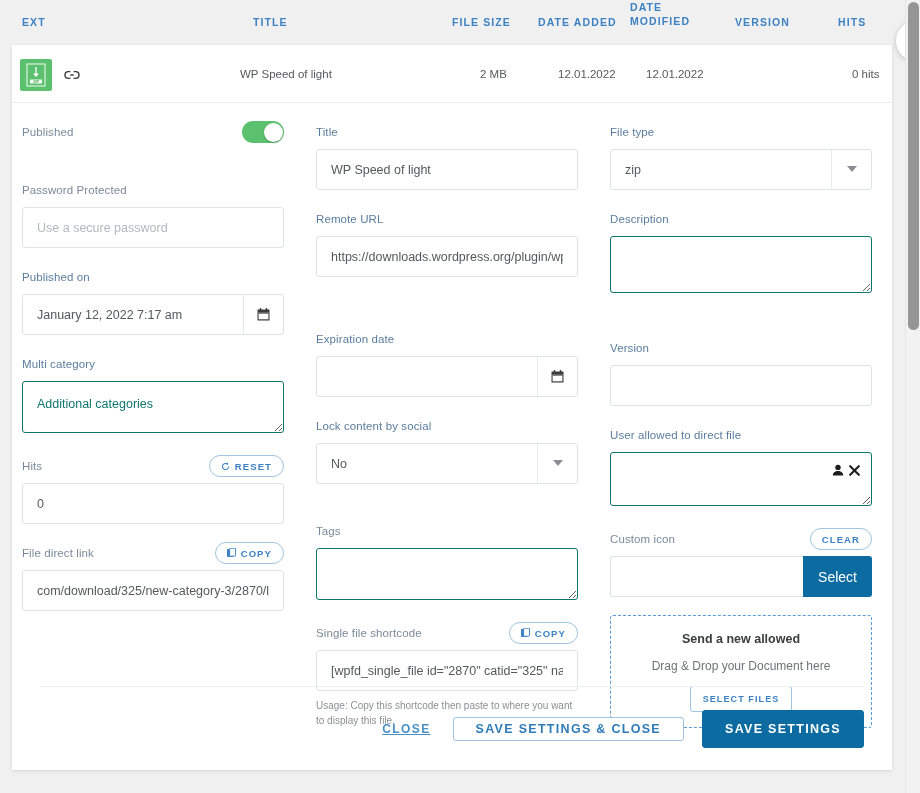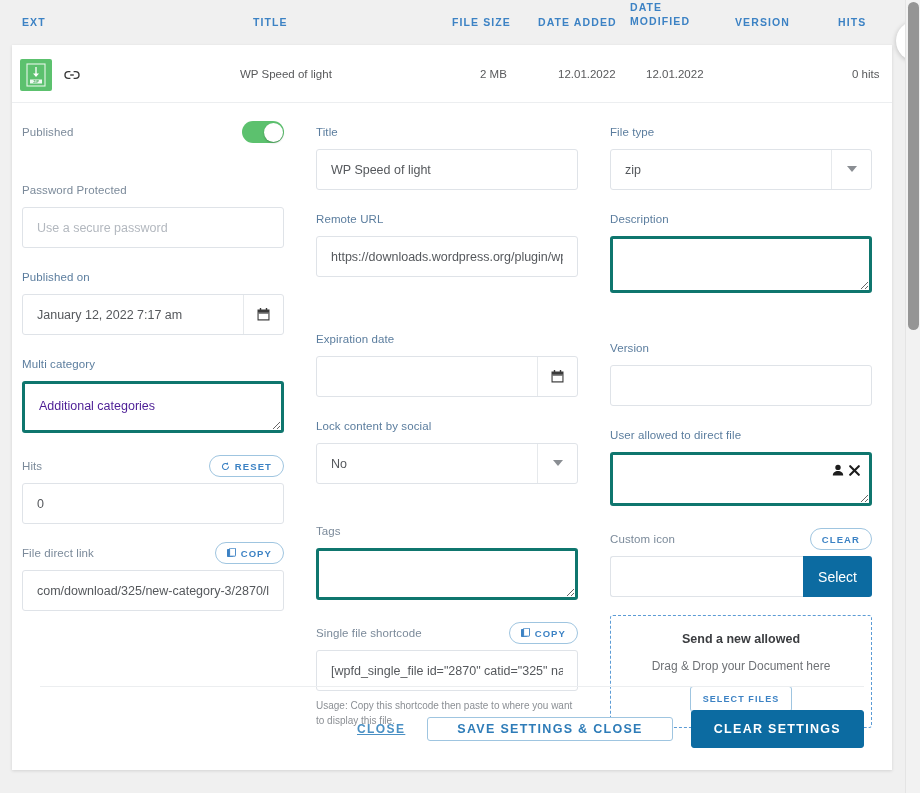--- a/index.html
+++ b/index.html
@@ -135,26 +135,26 @@
     padding: 0 14px;
     font-size: 12.5px;
     color: #55585c;
     font-family: "Liberation Sans", sans-serif;
     outline: none;
   }
   .input::placeholder { color: #b3b8bf; }
 
   .textarea {
     width: 100%;
-    border: 3px solid #0f766e;
+    border: 1px solid #0f766e;
     border-radius: 3px;
     background: #fff;
     padding: 10px 14px;
     font-size: 12.5px;
-    color: #4c1d95;
+    color: #0f766e;
     font-family: "Liberation Sans", sans-serif;
     outline: none;
     resize: vertical;
   }
 
   
   .input-wrap { position: relative; }
   .input-wrap .input { padding-right: 46px; }
   .trail {
     position: absolute;
@@ -269,21 +269,21 @@
     font-weight: bold;
     letter-spacing: 1.4px;
     text-decoration: underline;
     background: none; border: none;
     cursor: pointer;
     padding: 6px 4px;
     font-family: "Liberation Sans", sans-serif;
   }
   .btn-outline {
     height: 24px;
-    padding: 0 29px;
+    padding: 0 22px;
     background: #fff;
     border: 1px solid #9fc5e0;
     border-radius: 3px;
     color: #2e7cb8;
     font-size: 12.5px;
     font-weight: bold;
     letter-spacing: 1.3px;
     cursor: pointer;
     font-family: "Liberation Sans", sans-serif;
   }
@@ -582,21 +582,21 @@
           <div class="dz-title">Send a new allowed</div>
           <div class="dz-sub">Drag &amp; Drop your Document here</div>
           <button class="dz-btn">SELECT FILES</button>
         </div>
       </div>
     </div>
 
     <div class="footer">
       <button class="btn-link">CLOSE</button>
       <button class="btn-outline">SAVE SETTINGS &amp; CLOSE</button>
-      <button class="btn-primary">CLEAR SETTINGS</button>
+      <button class="btn-primary">SAVE SETTINGS</button>
     </div>
   </div>
 
   <div class="scrollbar-track">
     <div class="scrollbar-thumb"></div>
   </div>
 
 </div>
 
 </body></html>

